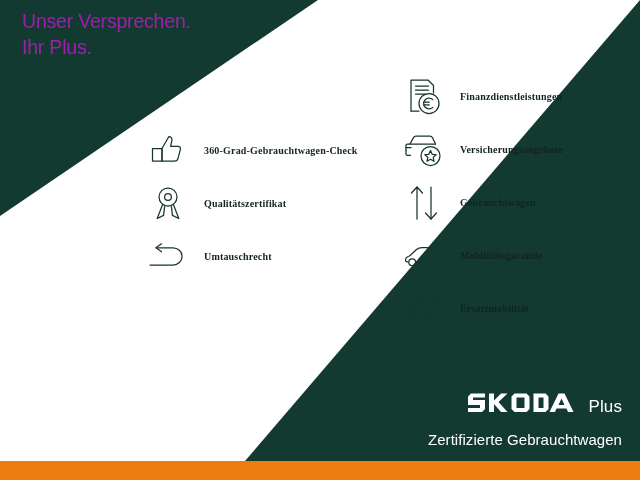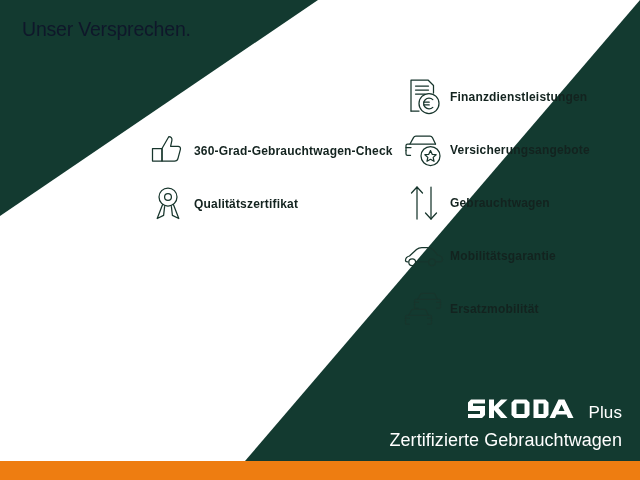--- a/index.html
+++ b/index.html
@@ -17,22 +17,22 @@
     overflow:hidden;
   }
 
   
   .shape{position:absolute;top:0;left:0;width:640px;height:480px;}
   .shape svg{display:block;width:640px;height:480px;}
 
   
   #headline{
     position:absolute;
-    left:22px;top:16px;
-    color:#0f172a;
+    left:22px;top:8px;
+    color:#a21caf;
     font-size:19.5px;
     line-height:26px;
     font-weight:400;
     letter-spacing:-0.2px;
     white-space:nowrap;
   }
   #headline .hl{display:block;}
 
   
   .col{position:absolute;}
@@ -49,27 +49,28 @@
   .feature .ico{
     width:52px;
     min-width:52px;
     height:46px;
     display:flex;
     align-items:center;
     justify-content:center;
   }
   .feature .ico svg{display:block;overflow:visible;}
   .feature .lbl{
-    margin-left:0;
+    margin-left:10px;
     color:#13231f;
-    font-size:12px;
+    font-size:10px;
     font-weight:700;
     letter-spacing:0.18px;
     line-height:10px;
     white-space:nowrap;
+    font-family:Liberation Serif, serif;
   }
 
   
   #logo{
     position:absolute;
     right:18px;
     bottom:32px;
     text-align:right;
     color:#ffffff;
   }
@@ -80,25 +81,25 @@
     gap:14px;
   }
   #logo .wordmark{display:block;}
   #logo .plus{
     font-size:17px;
     font-weight:400;
     letter-spacing:0.1px;
     line-height:17px;
   }
   #logo .tagline{
-    font-size:18px;
+    font-size:15px;
     font-weight:400;
     letter-spacing:0.05px;
     line-height:16px;
-    margin-top:10px;
+    margin-top:16px;
     white-space:nowrap;
   }
 </style>
 </head>
 <body>
 
 <div id="slide">
 
   <div class="shape">
     <svg viewBox="0 0 640 480" xmlns="http://www.w3.org/2000/svg">
@@ -113,20 +114,21 @@
   </div>
 
   <div class="shape">
     <svg viewBox="0 0 640 480" xmlns="http://www.w3.org/2000/svg">
       <rect x="0" y="461" width="640" height="19" fill="#EE7D11"></rect>
     </svg>
   </div>
 
   <div id="headline">
     <span class="hl">Unser Versprechen.</span>
+    <span class="hl">Ihr Plus.</span>
   </div>
 
   <div class="col" id="col-left">
 
     <div class="feature">
       <span class="ico">
         <svg width="38" height="34" viewBox="0 0 38 34" fill="none" stroke="#17352C" stroke-width="1.25" stroke-linecap="round" stroke-linejoin="round">
           <path d="M13 14.5 L13 27 L25.5 27 C27.2 27 28.6 25.9 29 24.3 L31.4 15.3 C31.8 13.8 30.7 12.3 29.1 12.3 L21.6 12.3 L22.9 6.4 C23.3 4.4 21.9 2.5 19.9 2.5 L13 14.5 Z"></path>
           <rect x="3.5" y="14.5" width="9.5" height="12.5"></rect>
         </svg>
@@ -141,20 +143,29 @@
           <circle cx="17" cy="12" r="3.4"></circle>
           <path d="M11.6 19.6 L6.2 33.5 L12.6 30.4 L13.6 21.6"></path>
           <path d="M22.4 19.6 L27.8 33.5 L21.4 30.4 L20.4 21.6"></path>
         </svg>
       </span>
       <span class="lbl">Qualitätszertifikat</span>
     </div>
 
 
 
+    <div class="feature">
+      <span class="ico">
+        <svg width="42" height="28" viewBox="0 0 42 28" fill="none" stroke="#17352C" stroke-width="1.25" stroke-linecap="round" stroke-linejoin="round">
+          <path d="M3 22 L26 22 C31 22 35 18.2 35 13.4 C35 8.6 31 4.8 26 4.8 L9 4.8"></path>
+          <path d="M14.5 0.8 L9 4.8 L14.5 8.8"></path>
+        </svg>
+      </span>
+      <span class="lbl">Umtauschrecht</span>
+    </div>
 
   </div>
 
   <div class="col" id="col-right">
 
     <div class="feature">
       <span class="ico">
         <svg width="36" height="38" viewBox="0 0 36 38" fill="none" stroke="#17352C" stroke-width="1.25" stroke-linecap="round" stroke-linejoin="round">
           <path d="M5 33 L5 2 L22 2 L27.5 7.5 L27.5 15"></path>
           <path d="M5 33 L13 33"></path>

